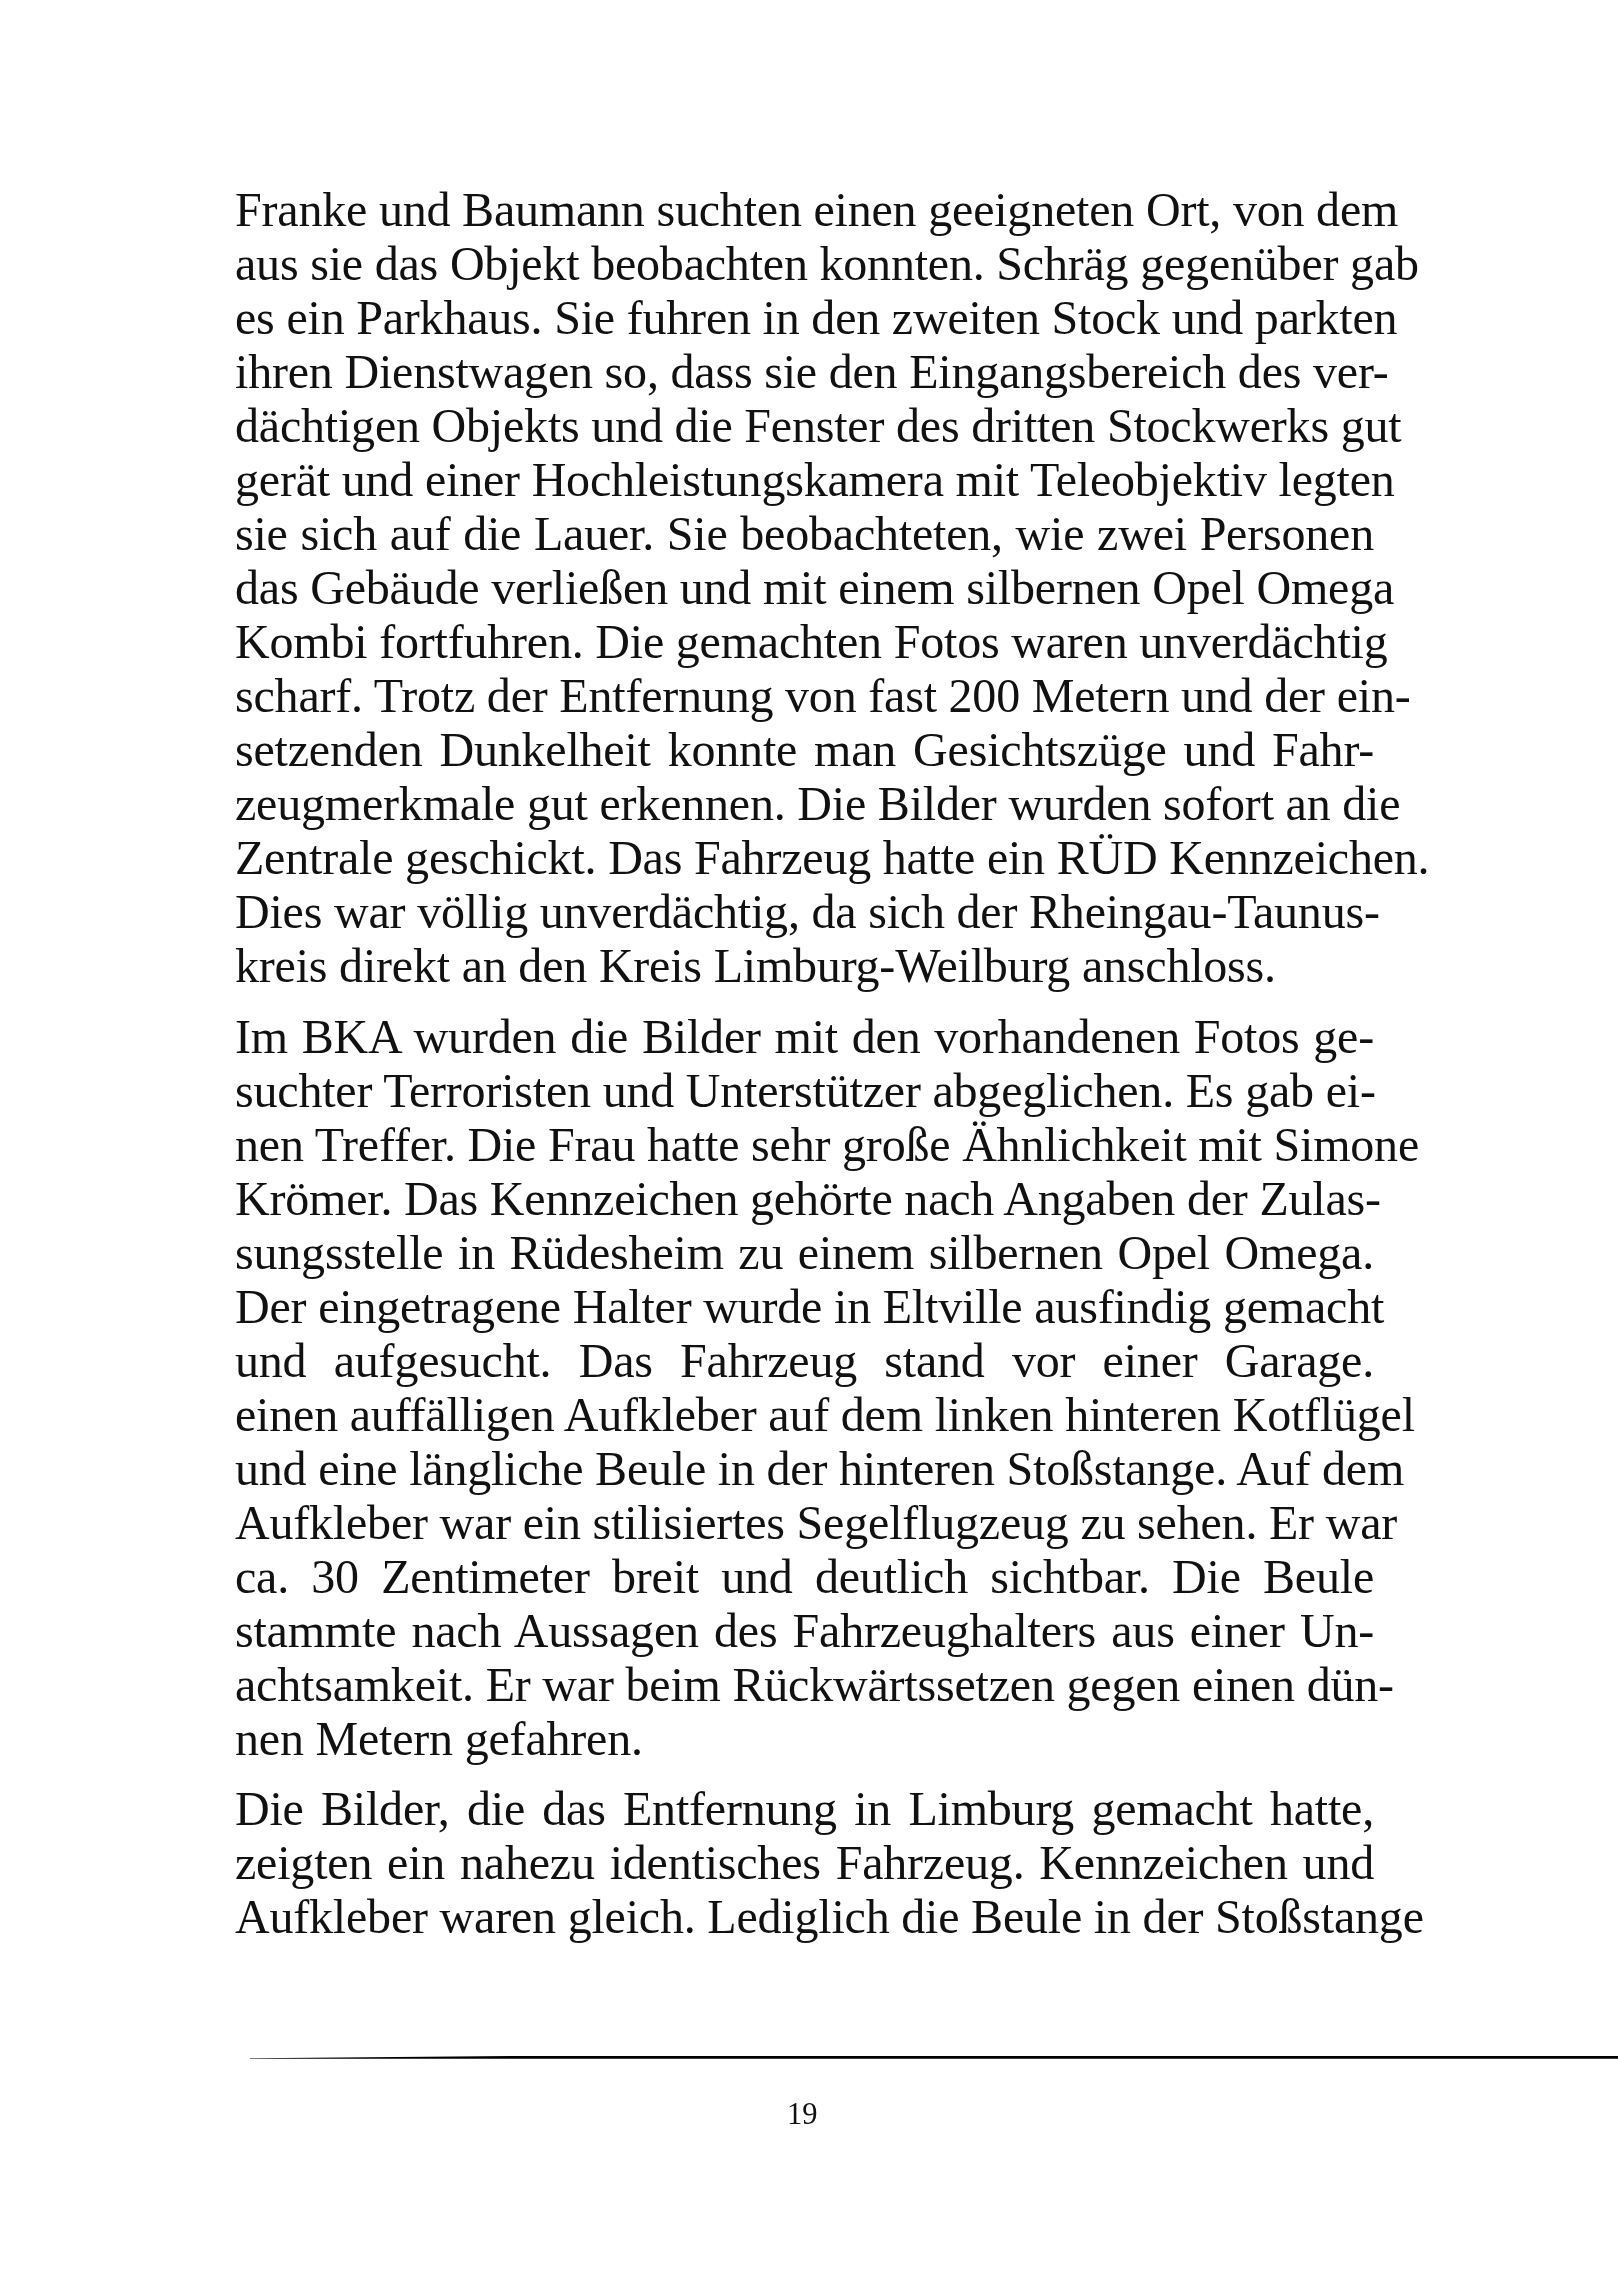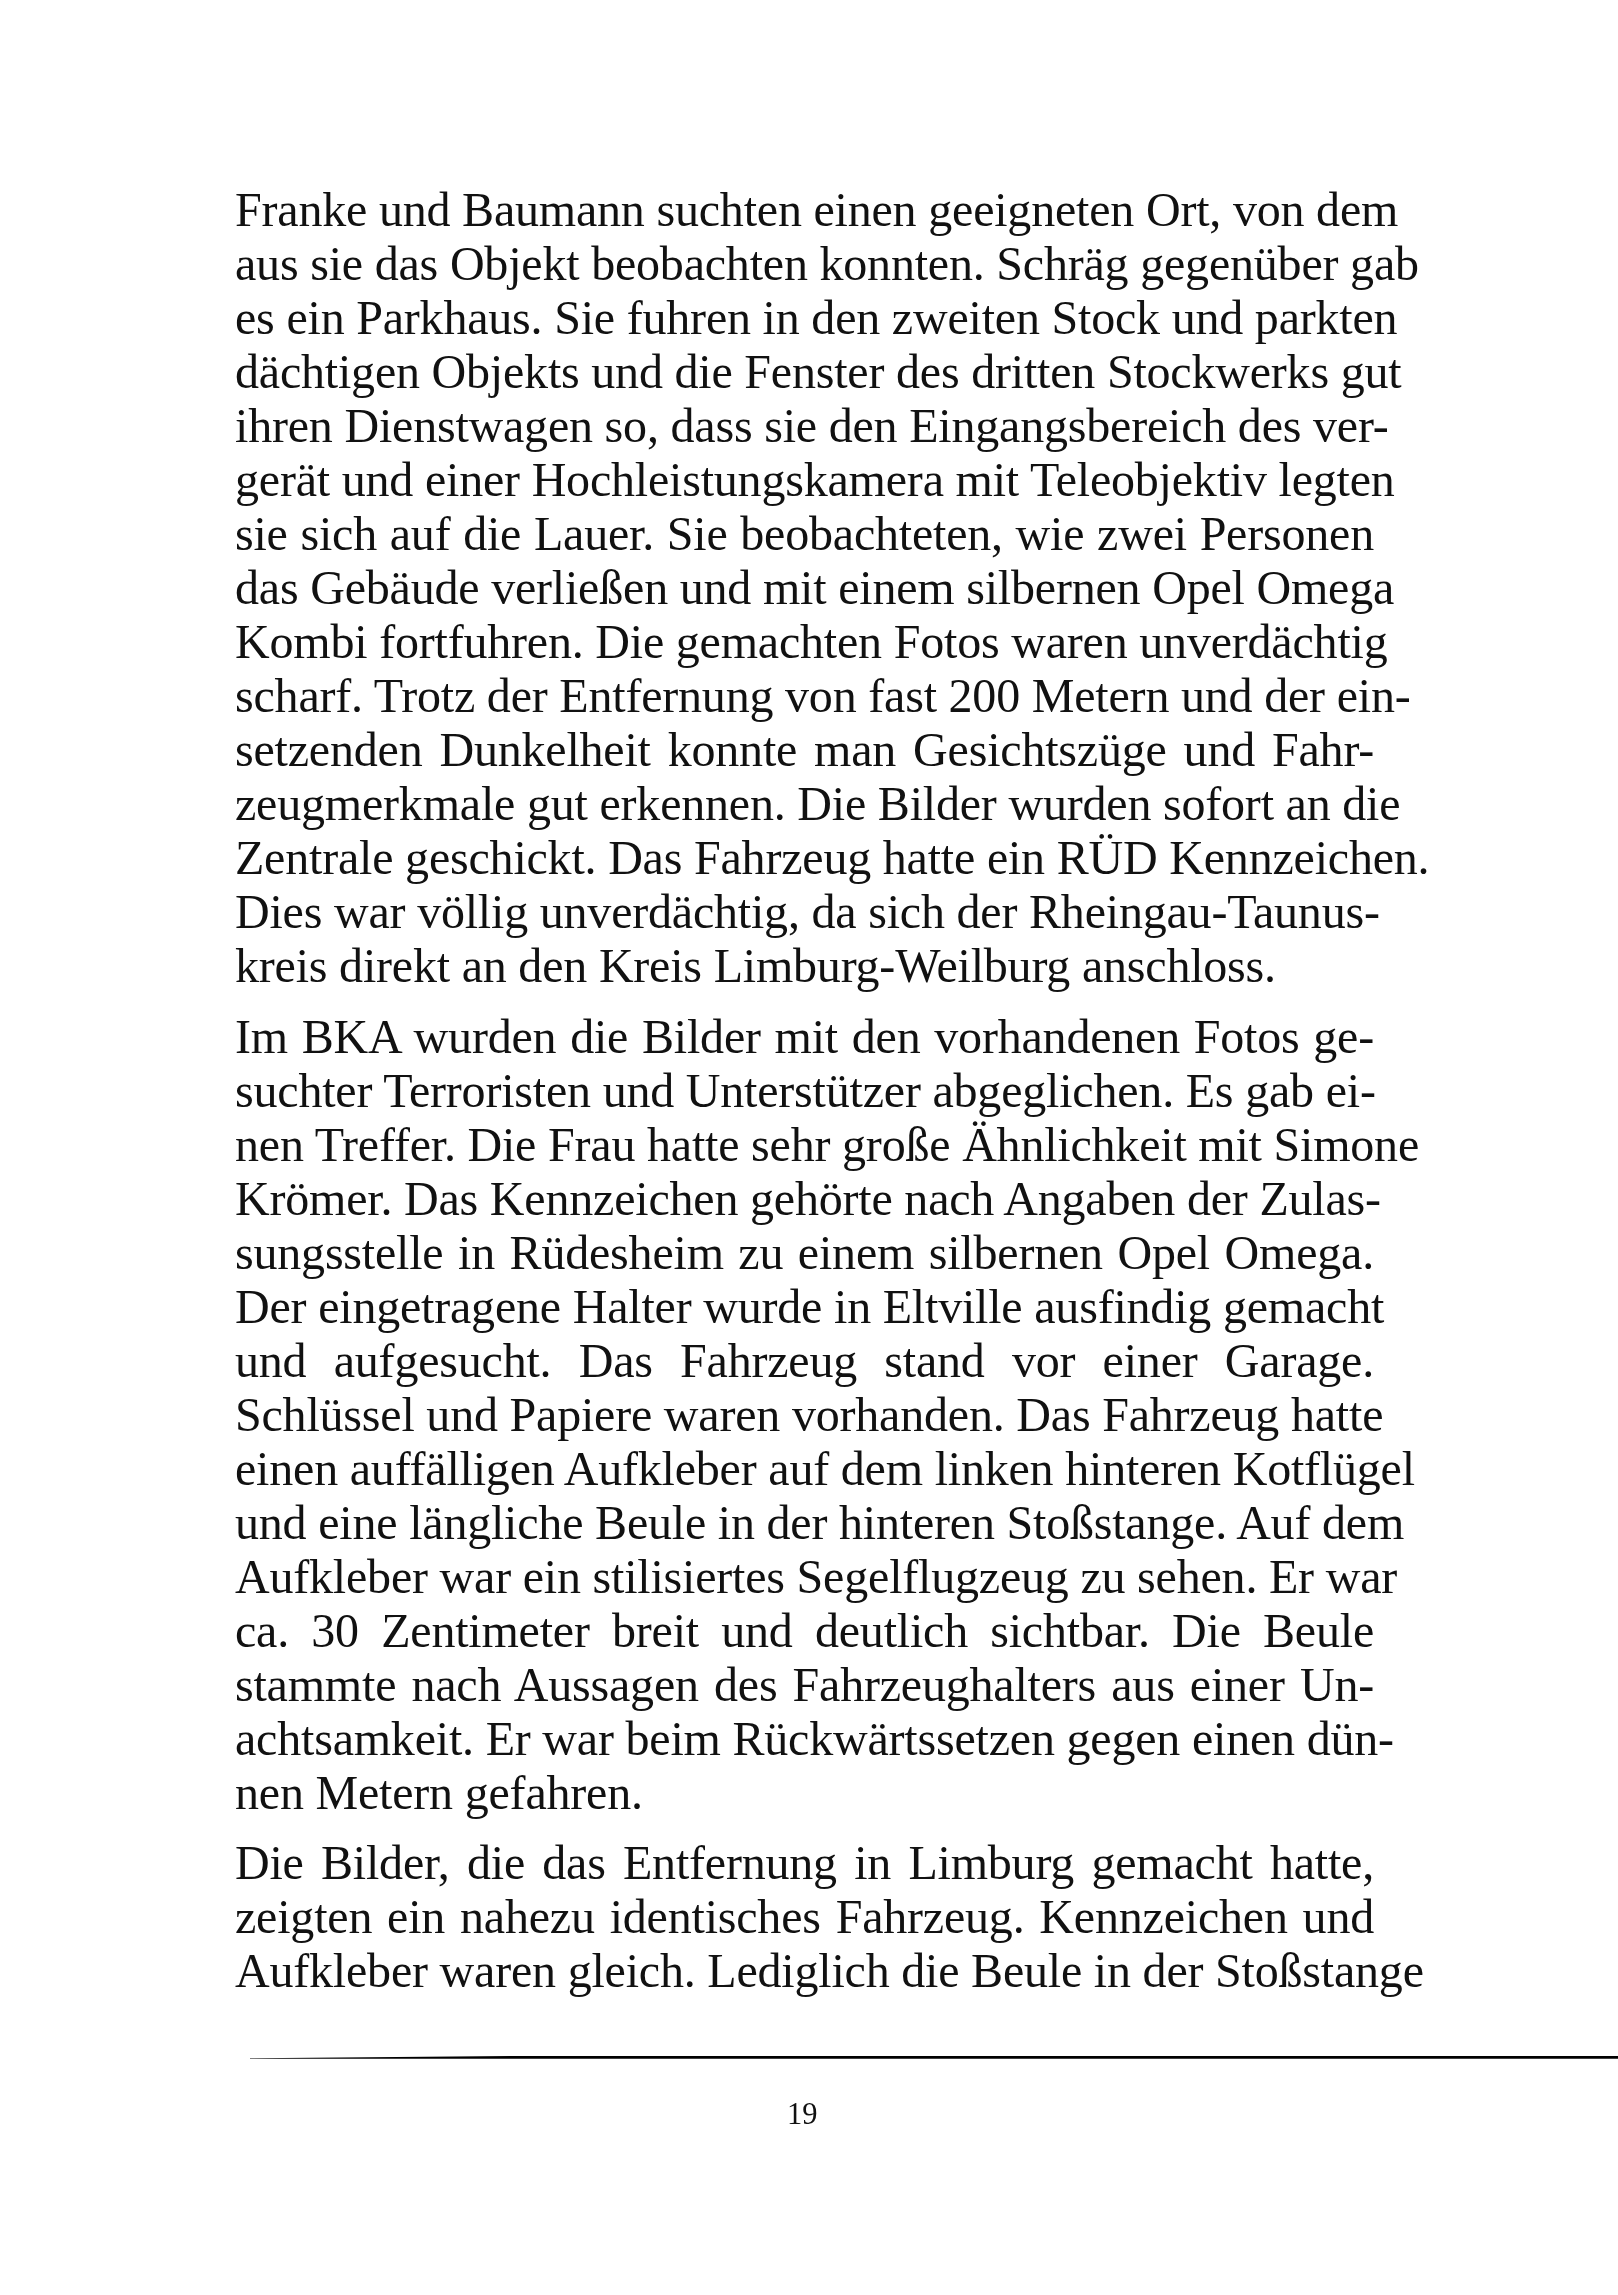--- a/index.html
+++ b/index.html
@@ -63,42 +63,41 @@
     }
   </style>
 </head>
 <body>
 
 <div class="text-block">
   <p class="para">
       <span class="line">Franke und Baumann suchten einen geeigneten Ort, von dem</span>
       <span class="line">aus sie das Objekt beobachten konnten. Schräg gegenüber gab</span>
       <span class="line">es ein Parkhaus. Sie fuhren in den zweiten Stock und parkten</span>
+      <span class="line">ihren Dienstwagen so, dass sie den Eingangsbereich des ver-</span>
       <span class="line">dächtigen Objekts und die Fenster des dritten Stockwerks gut</span>
-      <span class="line">ihren Dienstwagen so, dass sie den Eingangsbereich des ver-</span>
       <span class="line">gerät und einer Hochleistungskamera mit Teleobjektiv legten</span>
       <span class="line">sie sich auf die Lauer. Sie beobachteten, wie zwei Personen</span>
       <span class="line">das Gebäude verließen und mit einem silbernen Opel Omega</span>
       <span class="line">Kombi fortfuhren. Die gemachten Fotos waren unverdächtig</span>
       <span class="line">scharf. Trotz der Entfernung von fast 200 Metern und der ein-</span>
       <span class="line">setzenden Dunkelheit konnte man Gesichtszüge und Fahr-</span>
       <span class="line">zeugmerkmale gut erkennen. Die Bilder wurden sofort an die</span>
       <span class="line">Zentrale geschickt. Das Fahrzeug hatte ein RÜD Kennzeichen.</span>
       <span class="line">Dies war völlig unverdächtig, da sich der Rheingau-Taunus-</span>
       <span class="line last">kreis direkt an den Kreis Limburg-Weilburg anschloss.</span>
     </p>
   <p class="para">
       <span class="line">Im BKA wurden die Bilder mit den vorhandenen Fotos ge-</span>
       <span class="line">suchter Terroristen und Unterstützer abgeglichen. Es gab ei-</span>
       <span class="line">nen Treffer. Die Frau hatte sehr große Ähnlichkeit mit Simone</span>
       <span class="line">Krömer. Das Kennzeichen gehörte nach Angaben der Zulas-</span>
       <span class="line">sungsstelle in Rüdesheim zu einem silbernen Opel Omega.</span>
       <span class="line">Der eingetragene Halter wurde in Eltville ausfindig gemacht</span>
       <span class="line">und aufgesucht. Das Fahrzeug stand vor einer Garage.</span>
-      <span class="line">Schlüssel und Papiere waren vorhanden. Das Fahrzeug hatte</span>
       <span class="line">einen auffälligen Aufkleber auf dem linken hinteren Kotflügel</span>
       <span class="line">und eine längliche Beule in der hinteren Stoßstange. Auf dem</span>
       <span class="line">Aufkleber war ein stilisiertes Segelflugzeug zu sehen. Er war</span>
       <span class="line">ca. 30 Zentimeter breit und deutlich sichtbar. Die Beule</span>
       <span class="line">stammte nach Aussagen des Fahrzeughalters aus einer Un-</span>
       <span class="line">achtsamkeit. Er war beim Rückwärtssetzen gegen einen dün-</span>
       <span class="line last">nen Metern gefahren.</span>
     </p>
   <p class="para">
       <span class="line">Die Bilder, die das Entfernung in Limburg gemacht hatte,</span>

